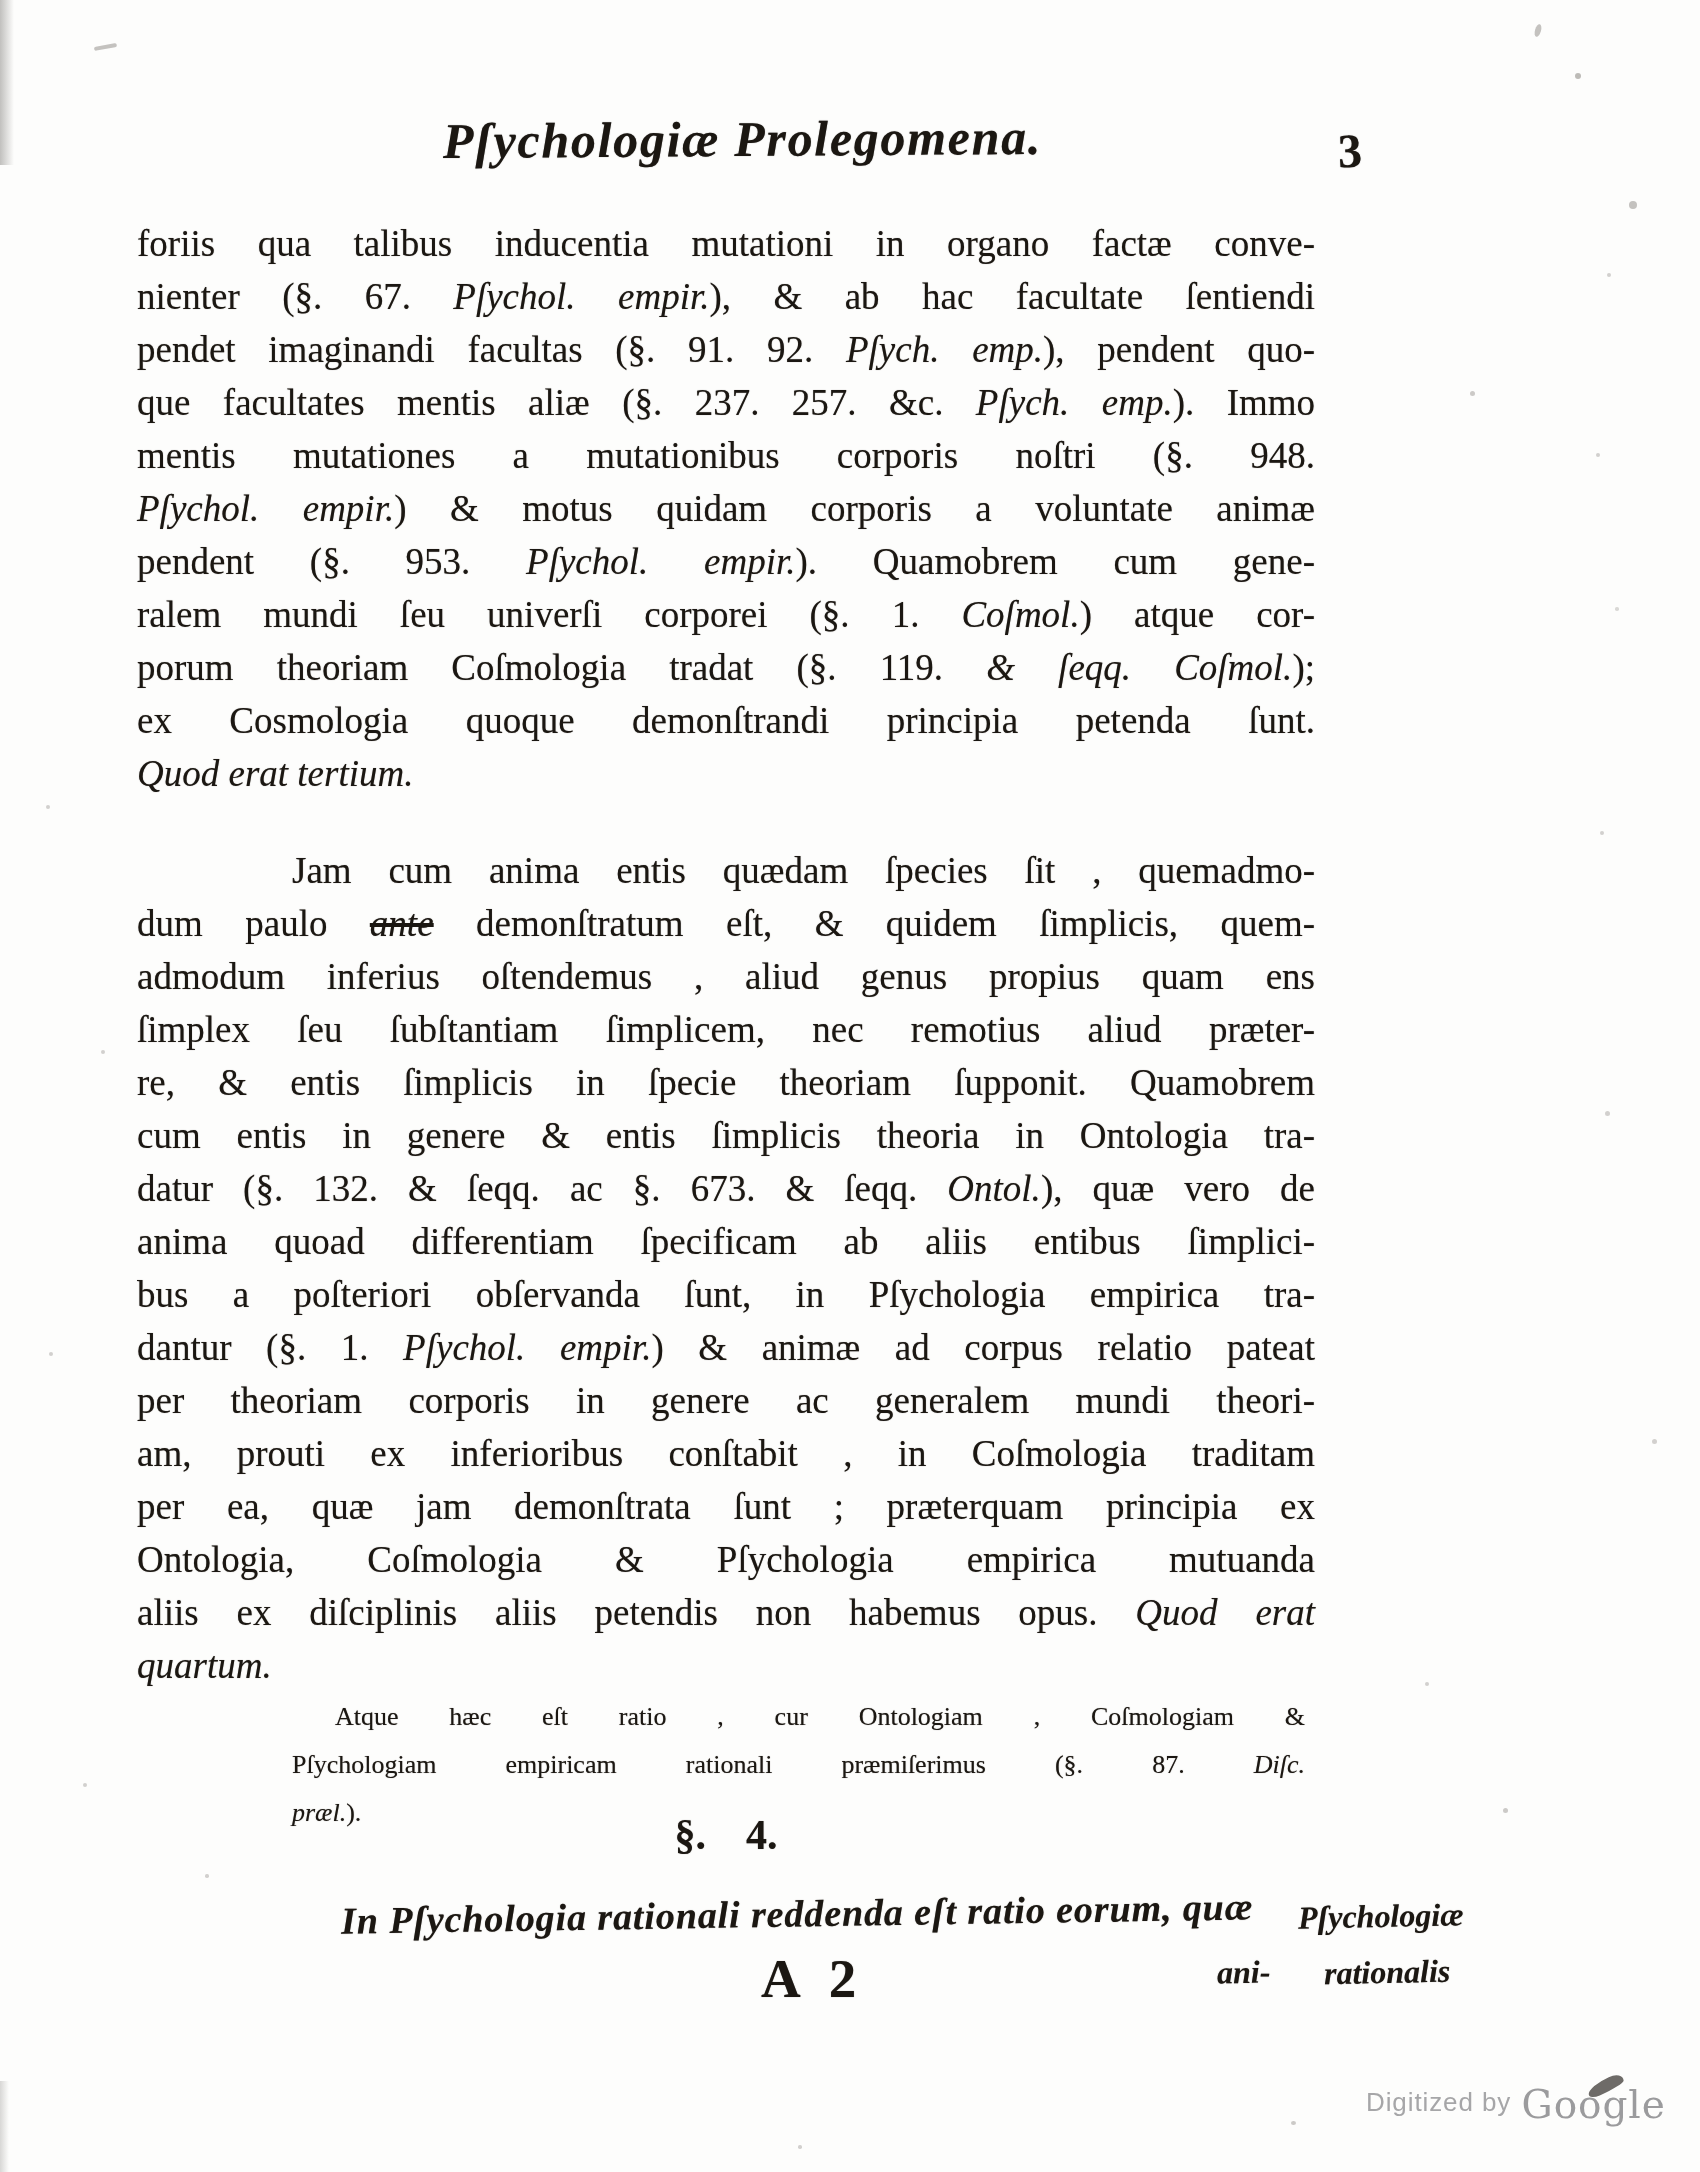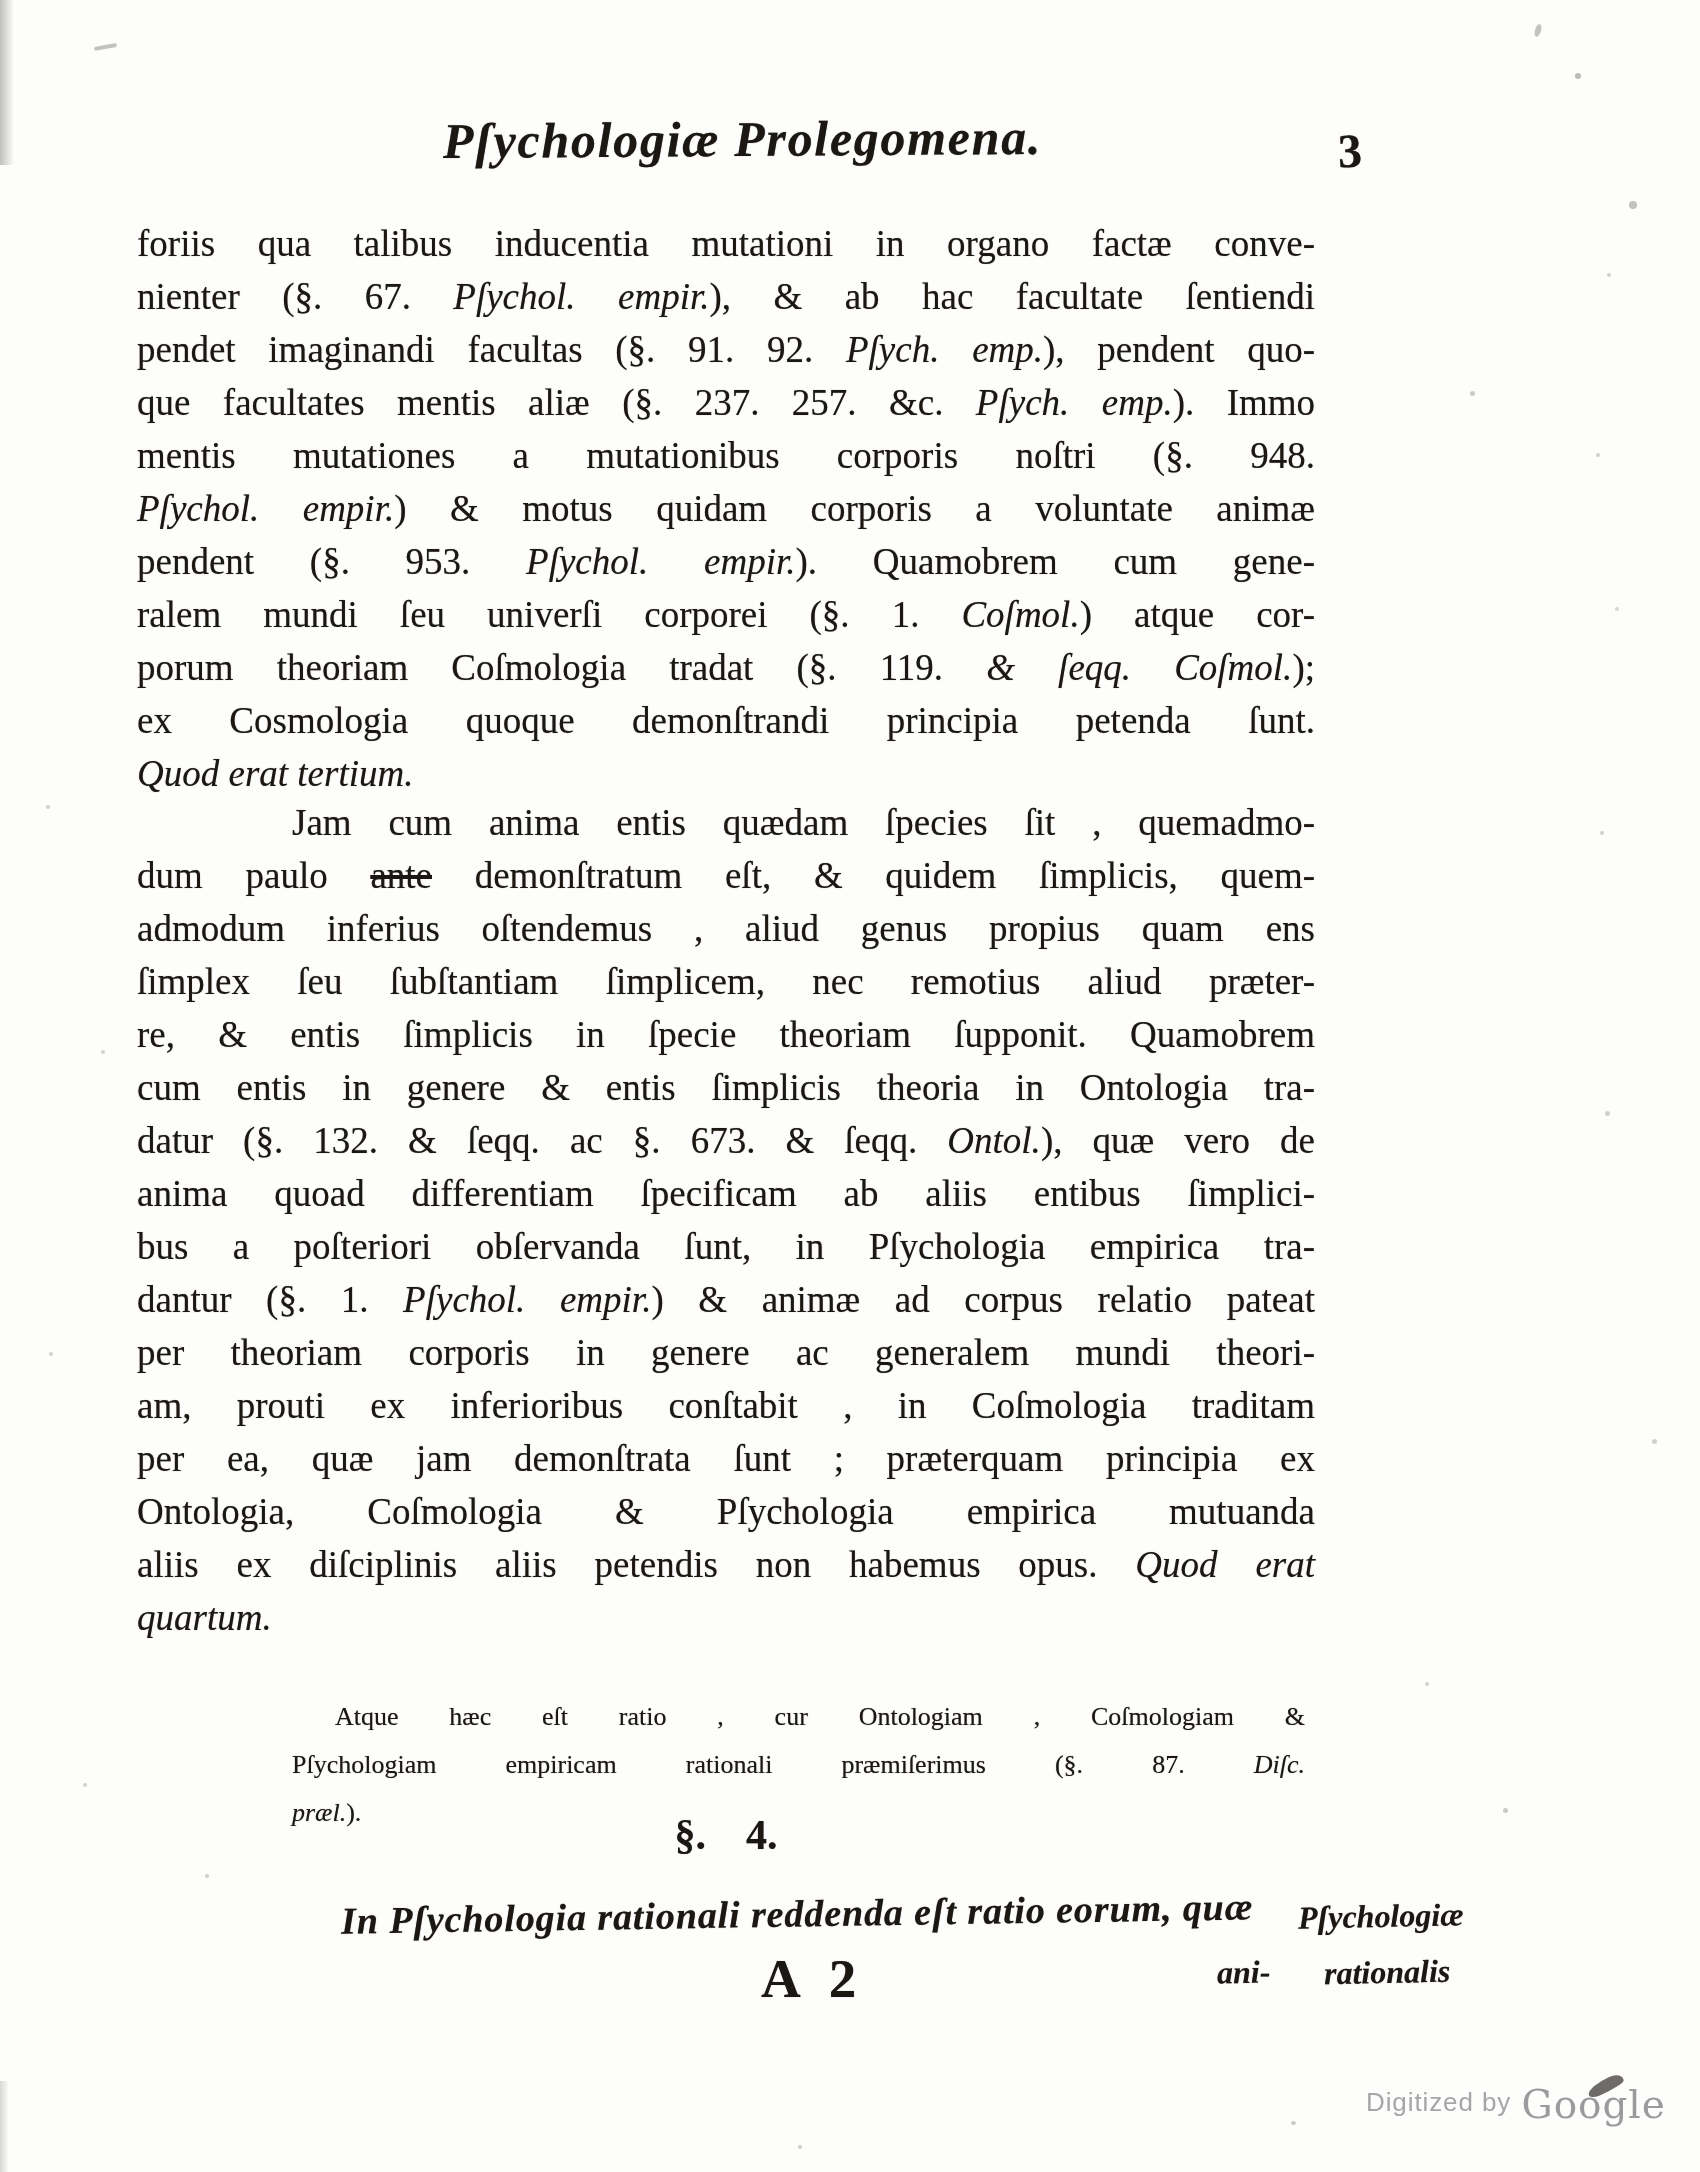--- a/index.html
+++ b/index.html
@@ -23,31 +23,31 @@
   }
   .pageno{
     position:absolute;left:1338px;top:123px;
     font-size:48px;font-weight:700;
     transform:rotate(-2deg);
     text-shadow:0 0 0.9px rgba(20,15,10,.5);
   }
   
   .block{position:absolute;left:137px;width:1178px;}
   #p1{top:217px;}
-  #p2{top:796px;}
+  #p2{top:844px;}
   .ln{
     height:53px;line-height:53px;font-size:37px;
     text-align:justify;text-align-last:justify;
     white-space:normal;
     text-shadow:0 0 0.9px rgba(25,18,10,.5);
   }
   .nj{text-align-last:left;}
   .ind{text-indent:155px;}
   .i{font-style:italic;}
-  .st{text-decoration:line-through;text-decoration-thickness:3.5px;}
+  .st{text-decoration:line-through;text-decoration-thickness:3.5px;font-style:italic;}
   
   #note{top:1693px;left:292px;width:1013px;}
   #note .ln{height:48px;line-height:48px;font-size:26px;}
   #note .ln:first-child{text-indent:43px;}
   
   .sechead{
     position:absolute;left:137px;top:1811px;width:1178px;
     text-align:center;font-size:42px;font-weight:600;
     text-shadow:0 0 0.9px rgba(25,18,10,.5);
   }

